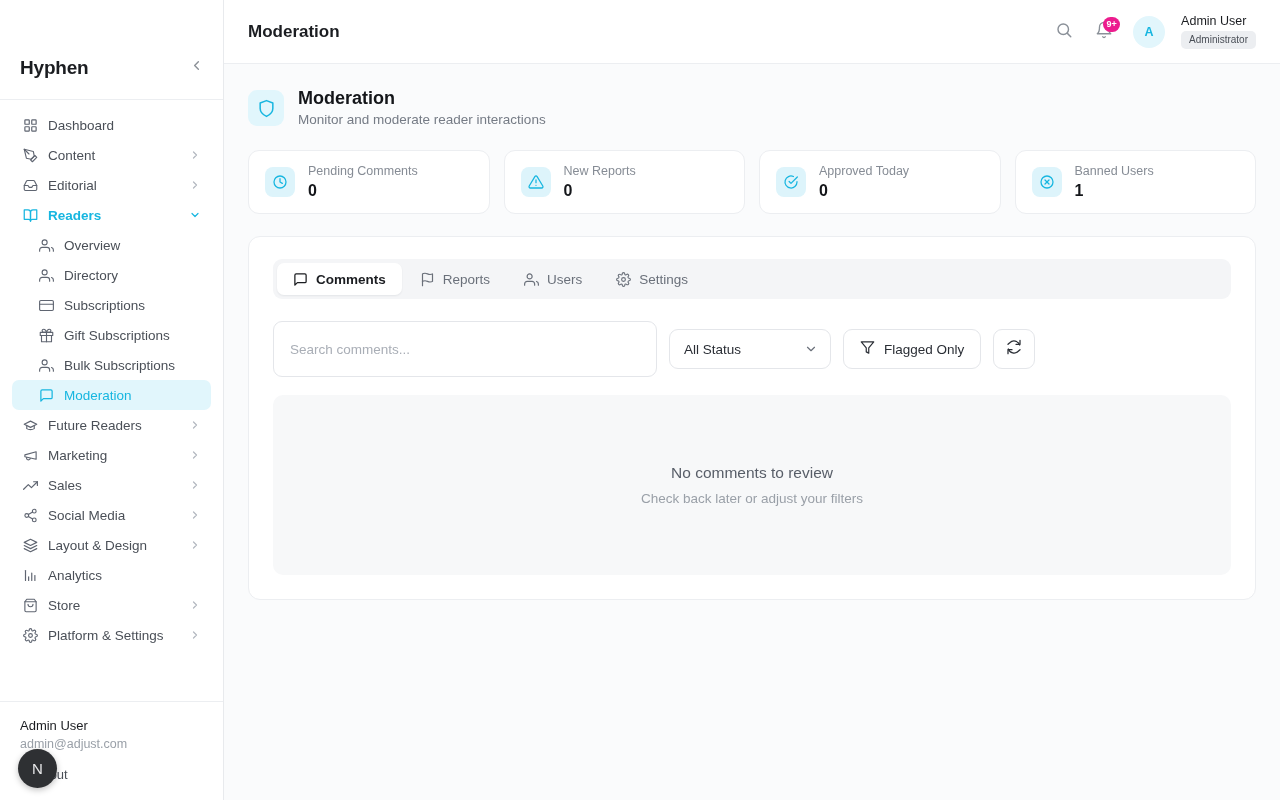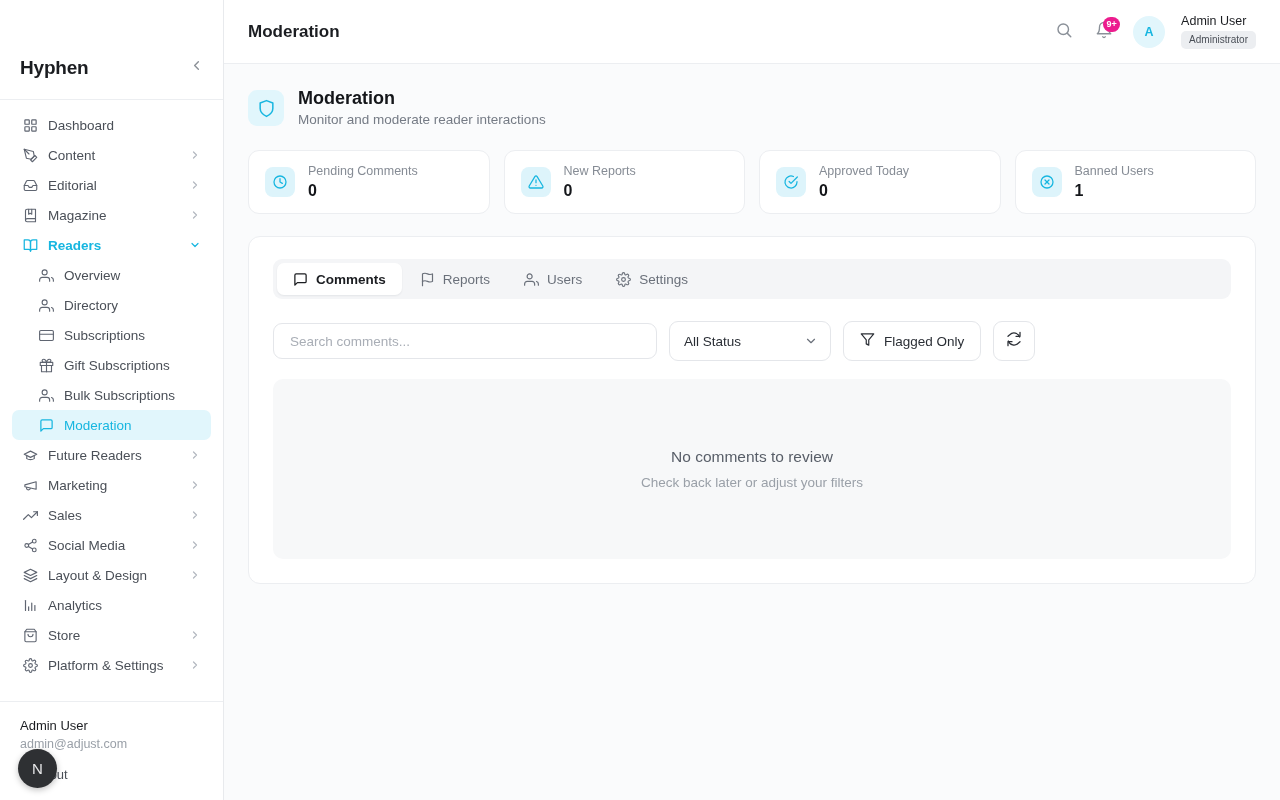--- a/index.html
+++ b/index.html
@@ -144,21 +144,21 @@
     display: flex; align-items: center; gap: 8px;
     height: 32px; padding: 0 16px; border-radius: 7px;
     font-size: 13.5px; color: #6a707a; cursor: pointer;
   }
   .tab .ico { display: flex; align-items: center; color: #6a707a; }
   .tab.active { background: #ffffff; color: #1b1d21; font-weight: bold; box-shadow: 0 1px 2px rgba(16,24,40,.07); }
   .tab.active .ico { color: #1b1d21; }
 
   .filters { display: flex; align-items: center; gap: 12px; margin-bottom: 18px; }
   .search-box {
-    flex: 1 1 auto; max-width: 384px; height: 36px;
+    flex: 1 1 auto; max-width: 384px; height: 56px;
     border: 1px solid #e4e6ea; border-radius: 9px; background: #fff;
     display: flex; align-items: center; padding: 0 16px;
   }
   .search-box input {
     border: none; outline: none; width: 100%; font-size: 13.5px;
     color: #1b1d21; font-family: "Liberation Sans", sans-serif; background: transparent;
   }
   .search-box input::placeholder { color: #a9aeb6; }
   .select {
     width: 162px; height: 40px; border: 1px solid #e4e6ea; border-radius: 9px;
@@ -238,35 +238,20 @@
             </svg>
         </span>
         <span class="lbl">Editorial</span>
         <span class="chev">
           <svg width="12" height="12" viewBox="0 0 24 24" fill="none" stroke="currentColor" stroke-width="2.4" stroke-linecap="round" stroke-linejoin="round">
               <polyline points="9 18 15 12 9 6"></polyline>
             </svg>
         </span>
       </div>
 
-      <div class="nav-item">
-        <span class="ico">
-          <svg width="15" height="15" viewBox="0 0 24 24" fill="none" stroke="currentColor" stroke-width="1.8" stroke-linecap="round" stroke-linejoin="round">
-              <path d="M4 19.5A2.5 2.5 0 0 1 6.5 17H20"></path>
-              <path d="M6.5 2H20v20H6.5A2.5 2.5 0 0 1 4 19.5v-15A2.5 2.5 0 0 1 6.5 2z"></path>
-              <path d="M9 2v8l2.5-1.6L14 10V2"></path>
-            </svg>
-        </span>
-        <span class="lbl">Magazine</span>
-        <span class="chev">
-          <svg width="12" height="12" viewBox="0 0 24 24" fill="none" stroke="currentColor" stroke-width="2.4" stroke-linecap="round" stroke-linejoin="round">
-              <polyline points="9 18 15 12 9 6"></polyline>
-            </svg>
-        </span>
-      </div>
 
       <div class="nav-item active-parent">
         <span class="ico">
           <svg width="15" height="15" viewBox="0 0 24 24" fill="none" stroke="currentColor" stroke-width="2" stroke-linecap="round" stroke-linejoin="round">
               <path d="M2 3h6a4 4 0 0 1 4 4v14a3 3 0 0 0-3-3H2z"></path>
               <path d="M22 3h-6a4 4 0 0 0-4 4v14a3 3 0 0 1 3-3h7z"></path>
             </svg>
         </span>
         <span class="lbl">Readers</span>
         <span class="chev">

